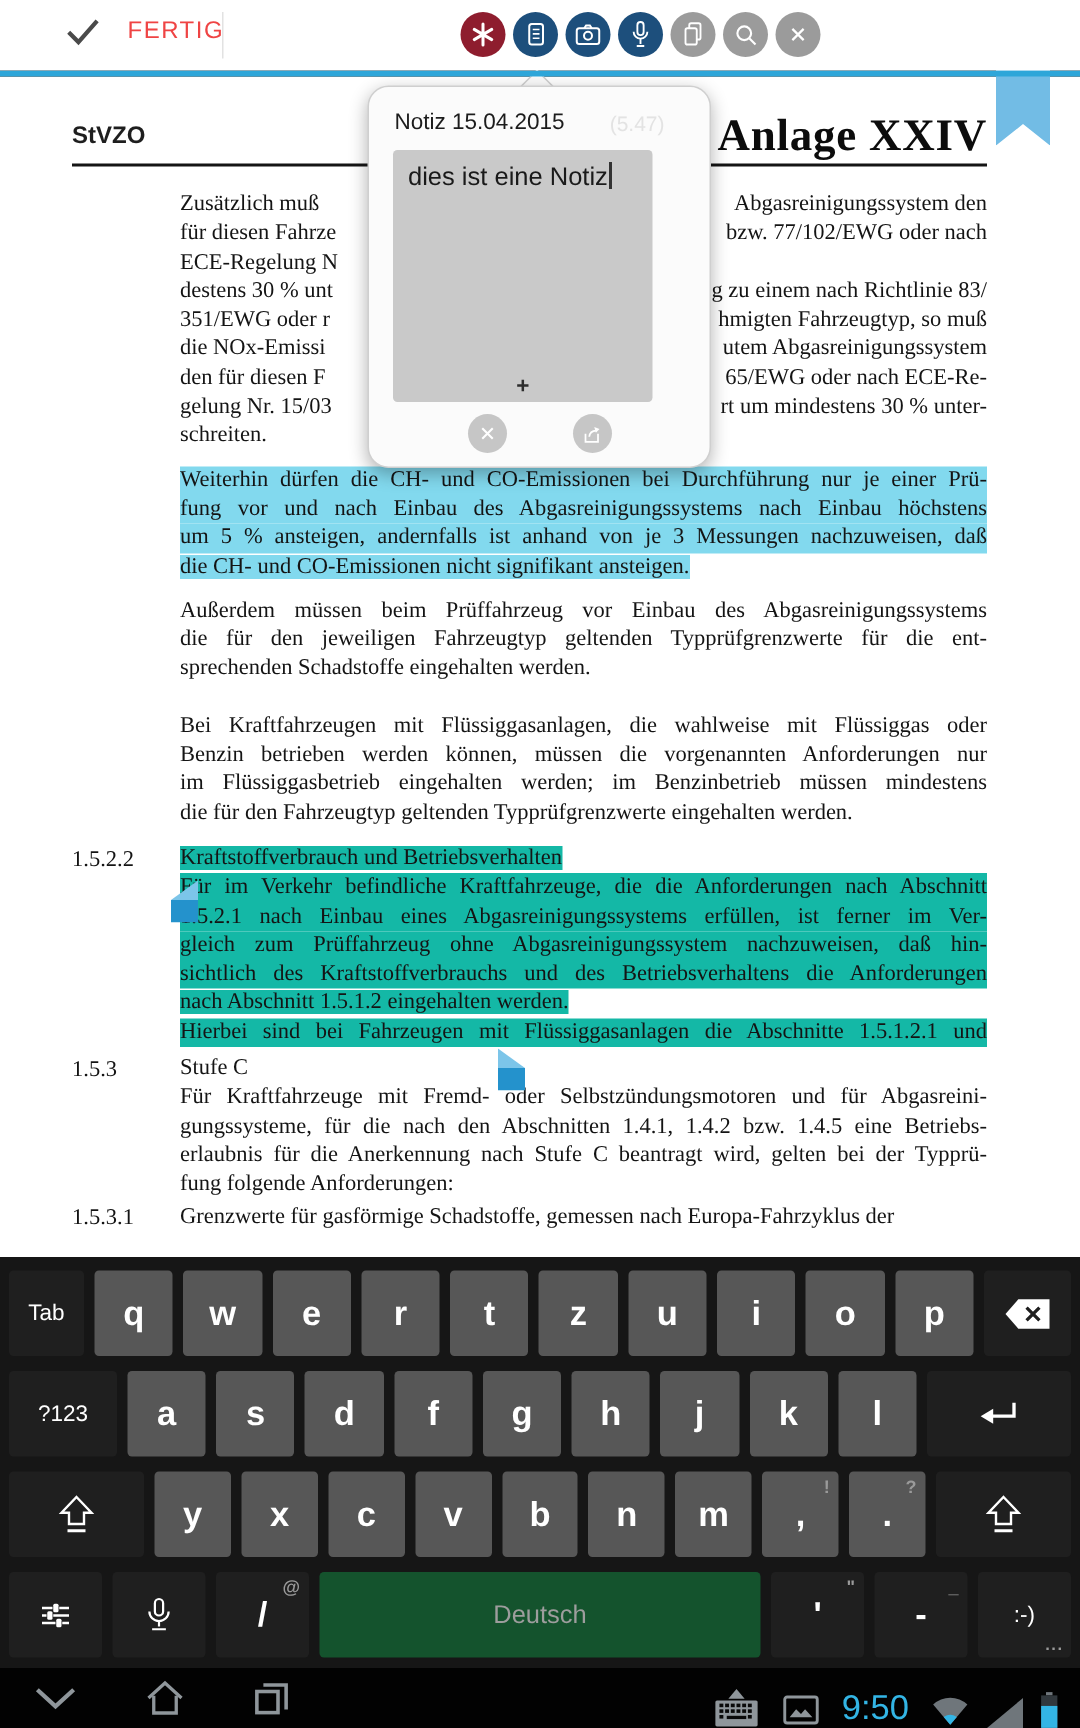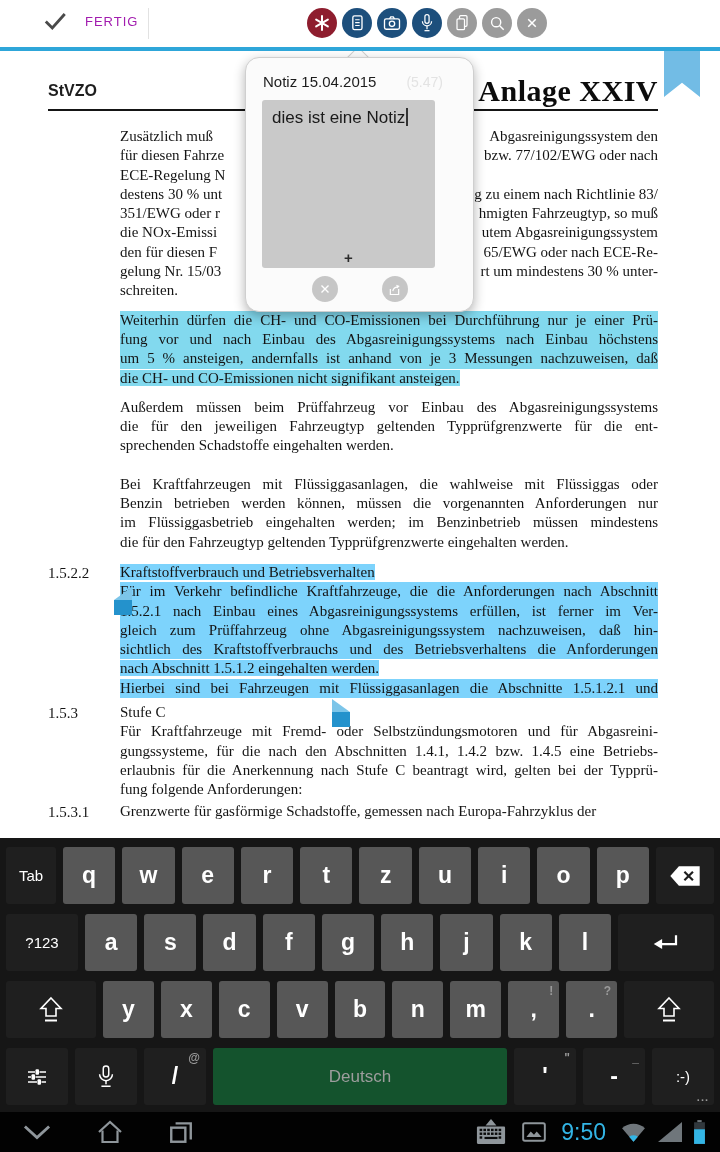--- a/index.html
+++ b/index.html
@@ -1,21 +1,21 @@
 <!DOCTYPE html>
 <html><head>
 <meta charset="utf-8">
 <style>
   html,body{margin:0;padding:0;}
   body{width:720px;height:1152px;position:relative;background:#000;font-family:"Liberation Sans",sans-serif;overflow:hidden;}
 
   
   #topbar{position:absolute;top:0;left:0;width:720px;height:47px;background:#fff;z-index:60;}
   .done-wrap{position:absolute;left:40px;top:8px;display:flex;align-items:center;gap:15px;cursor:pointer;}
-  .done-label{font-size:13px;color:#a21caf;letter-spacing:1px;}
+  .done-label{font-size:16px;color:#ef4444;letter-spacing:1px;}
   .tb-divider{position:absolute;left:148px;top:8px;width:1px;height:31px;background:#e2e2e2;}
   .tb-icons{position:absolute;left:307px;top:8px;display:flex;gap:5px;}
   .circle{width:30px;height:30px;border-radius:50%;display:flex;align-items:center;justify-content:center;}
   .c-red{background:#8e1d2e;}
   .c-blue{background:#1d4f7c;}
   .c-gray{background:#9b9b9b;}
   #accentline{position:absolute;top:47px;left:0;width:720px;height:4px;background:#2ea6d9;z-index:55;}
 
   
   #page{position:absolute;top:51px;left:0;width:720px;height:787px;background:#fff;}
@@ -25,21 +25,21 @@
   .doc-header{position:relative;height:46px;border-bottom:2px solid #151515;}
   .h-left{position:absolute;left:0;bottom:9px;font-family:"Liberation Sans",sans-serif;font-weight:bold;font-size:16px;color:#1e1e1e;}
   .h-right{position:absolute;right:0;bottom:1px;font-weight:bold;font-size:30px;color:#0c0c0c;letter-spacing:.5px;}
   #doc-body{position:relative;margin:16px 0 0 72px;width:538px;font-size:15px;line-height:19.3px;}
   .section{position:relative;}
   .sec-label{position:absolute;left:-72px;top:1px;font-size:15px;color:#141414;}
   .ln{height:19.3px;white-space:nowrap;}
   .ln.just{text-align:justify;text-align-last:justify;}
   .ln.frag{display:flex;justify-content:space-between;}
   .hl-cyan{background:#82d9ee;}
-  .hl-yellow{background:#7dd3fc;}
+  .hl-yellow{background:#14b8a6;}
   #sec-para1{margin-bottom:10px;}
   #sec-blue{margin-bottom:10px;}
   #sec-ausserdem{margin-bottom:19px;}
   #sec-bei{margin-bottom:11px;}
   #sec-s1522{margin-bottom:5px;}
   #sec-s153{margin-bottom:2px;}
 
   
   .sel-handle{position:absolute;z-index:30;}
 
@@ -65,21 +65,21 @@
     font-size:23px;font-weight:bold;position:relative;}
   .key.dark{background:#1f1f1f;}
   .key.space{background:#14532d;color:#9d9d9d;font-size:17px;font-weight:normal;}
   .key.small{font-size:15px;font-weight:normal;justify-content:center;}
   .ksub{position:absolute;top:3px;right:6px;font-size:12px;font-weight:bold;color:#9a9a9a;}
   .ksub2{position:absolute;bottom:2px;right:5px;font-size:11px;font-weight:bold;color:#9a9a9a;letter-spacing:1px;}
 
   
   #navbar{position:absolute;top:1112px;left:0;width:720px;height:40px;background:#020202;z-index:110;}
   .nav-left{position:absolute;left:20px;top:0;height:40px;display:flex;align-items:center;gap:38px;}
-  .nav-right{position:absolute;right:14px;top:0;height:40px;display:flex;align-items:center;gap:11px;}
+  .nav-right{position:absolute;right:14px;top:0;height:40px;display:flex;align-items:flex-end;gap:11px;}
   .nav-time{font-size:23px;color:#33b5e5;margin:0 3px;}
 </style>
 </head>
 <body>
 
 <div id="topbar">
   <div class="done-wrap">
     <svg width="30" height="26" viewBox="0 0 24 24">
         <path d="M3.5 12.5l6 6L21 5.5" fill="none" stroke="#4a4a4a" stroke-width="2.6"></path>
       </svg>

